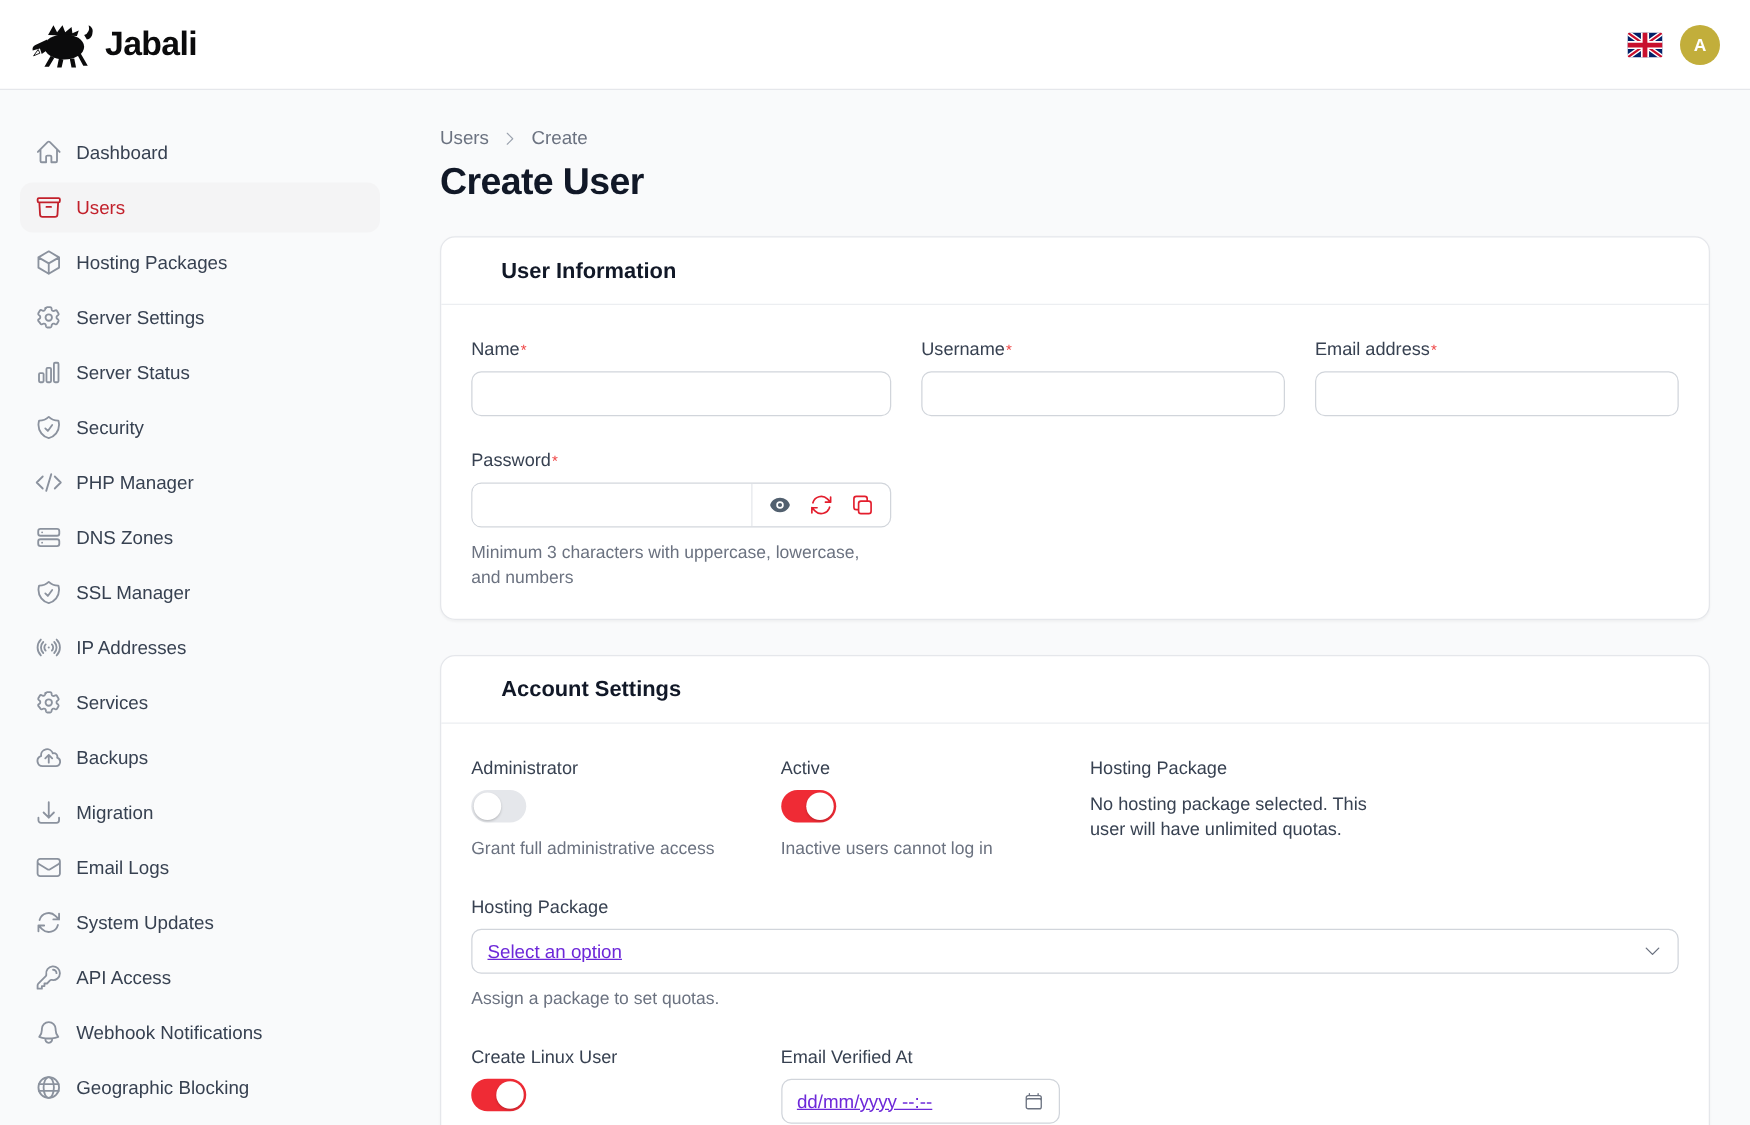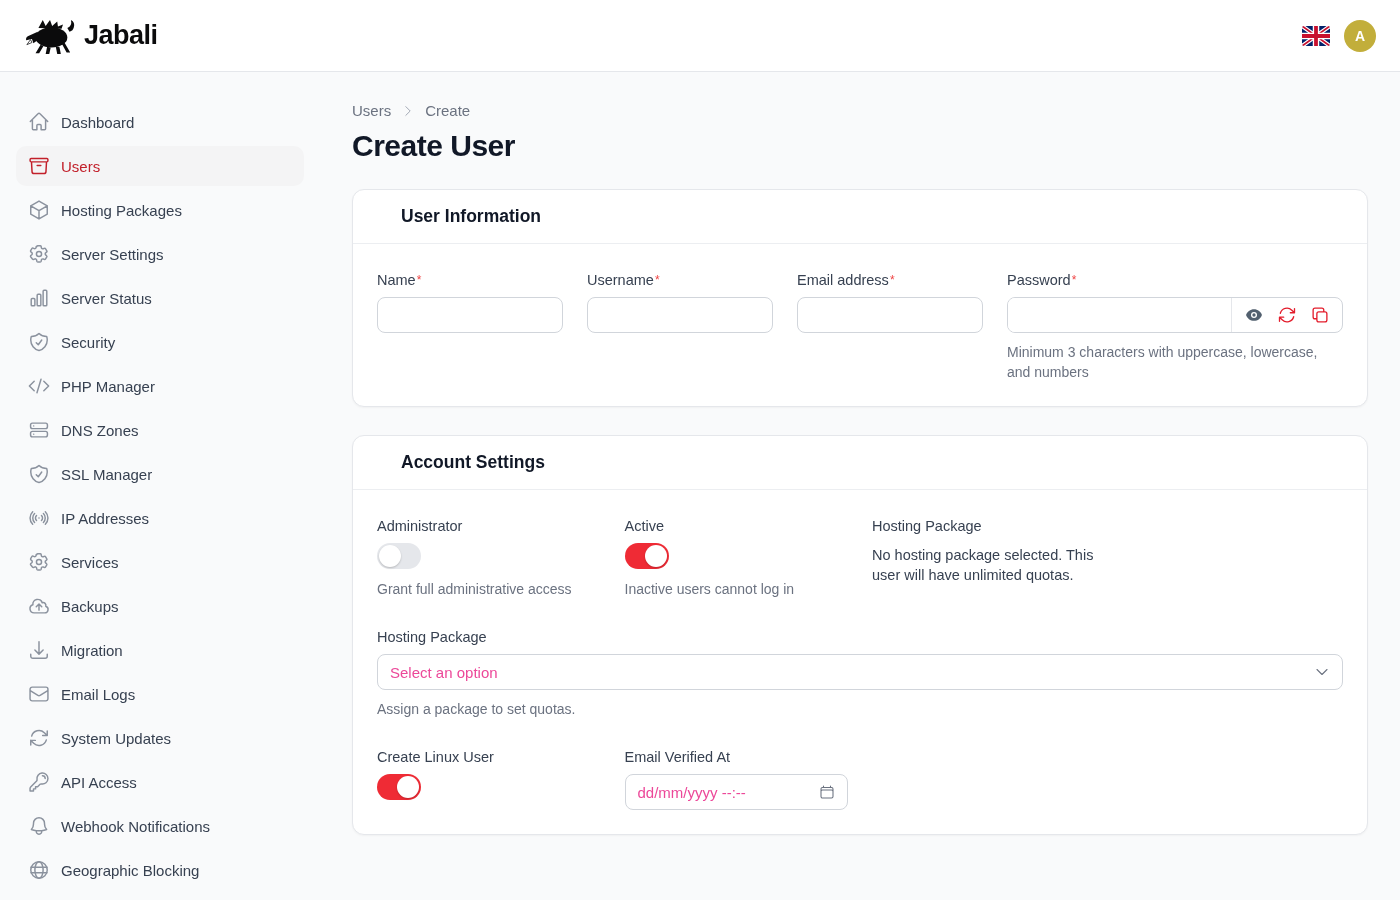--- a/index.html
+++ b/index.html
@@ -35,21 +35,21 @@
   .breadcrumb .crumb { cursor:pointer; }
   .breadcrumb svg { width:14px; height:14px; color:#9CA3AF; }
   .page-title { margin-top:10px; font-size:30px; font-weight:700; letter-spacing:-0.5px; color:#111827; }
 
   .card { margin-top:26px; background:#fff; border:1px solid #E5E7EB; border-radius:12px;
     box-shadow:0 1px 2px rgba(0,0,0,0.04); }
   .card-header { padding:16px 24px; border-bottom:1px solid #ECEEF1; }
   .card-header h2 { font-size:17.5px; font-weight:700; color:#111827;margin-left:24px; }
   .card-body { padding:26px 24px 24px; }
 
-  .grid2 { display:grid; grid-template-columns:1fr 1fr 1fr 1fr; column-gap:24px; row-gap:26px; }
+  .grid2 { display:grid; grid-template-columns:1fr 1fr 1fr; column-gap:24px; row-gap:26px; }
   .grid4 { display:grid; grid-template-columns:repeat(4,1fr); column-gap:24px; }
   .mt28 { margin-top:28px; }
 
   .flabel { font-size:14.5px; color:#374151; line-height:20px; margin-bottom:7px; }
   .req { color:#EF4444; font-size:12px; vertical-align:top; margin-left:1px; }
   .input { width:100%; height:36px; border:1px solid #D1D5DB; border-radius:8px;
     padding:0 12px; font-size:15px; color:#111827; background:#fff; outline:none;
     font-family:inherit; }
   .hint { margin-top:9px; font-size:14px; color:#6B7280; line-height:20px; }
   .nowrap { white-space:nowrap; }
@@ -70,21 +70,21 @@
     cursor:pointer; margin:2px 0 0; }
   .toggle .knob { position:absolute; top:2px; left:2px; width:22px; height:22px; border-radius:50%;
     background:#fff; box-shadow:0 1px 2px rgba(0,0,0,0.2); }
   .toggle.on { background:#EF2B35; }
   .toggle.on .knob { left:auto; right:2px; }
   .toggle-field .hint { margin-top:10px; }
   .info-text { margin-top:9px; font-size:14.5px; color:#374151; line-height:20px; }
 
   .selectbox, .datebox { display:flex; align-items:center; height:36px; border:1px solid #D1D5DB;
     border-radius:8px; background:#fff; padding:0 12px; cursor:pointer; }
-  .selectbox .ph, .datebox .ph { flex:1; font-size:15px; color:#ec4899; }
+  .selectbox .ph, .datebox .ph { flex:1; font-size:15px; color:#6d28d9;text-decoration:underline; }
   .selectbox svg, .datebox svg { width:16px; height:16px; color:#6B7280; }
 </style>
 </head>
 <body>
 
 <header class="navbar">
   <div class="brand">
     <span class="brand-logo">
         <svg viewBox="0 0 72 52">
           <g fill="#0B0B0C">

